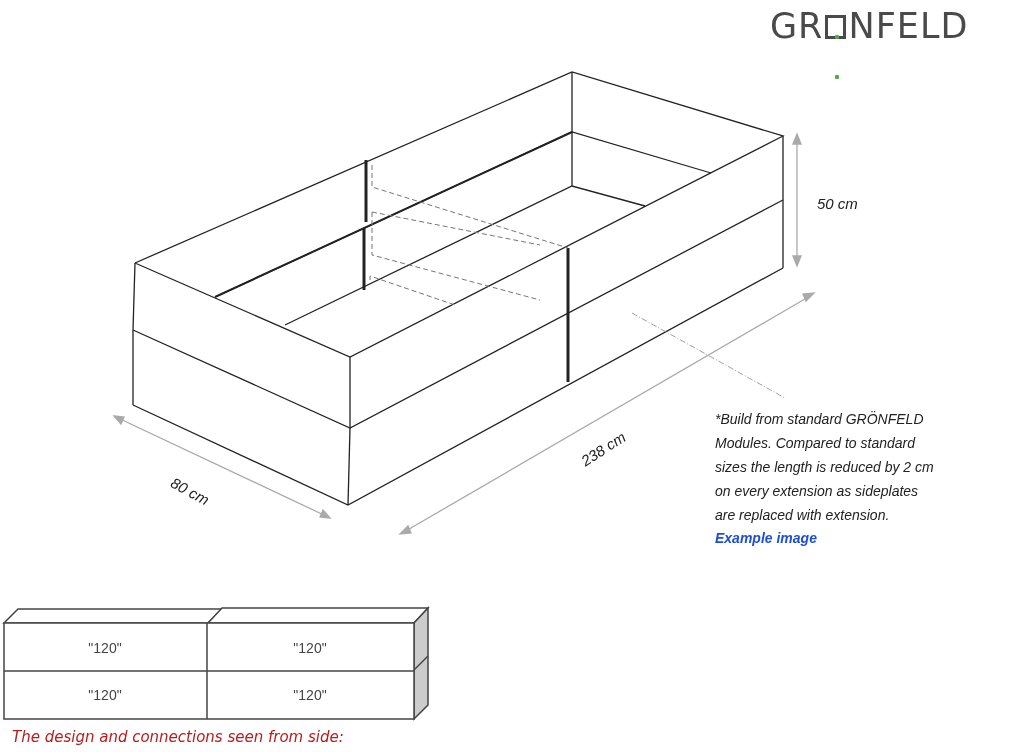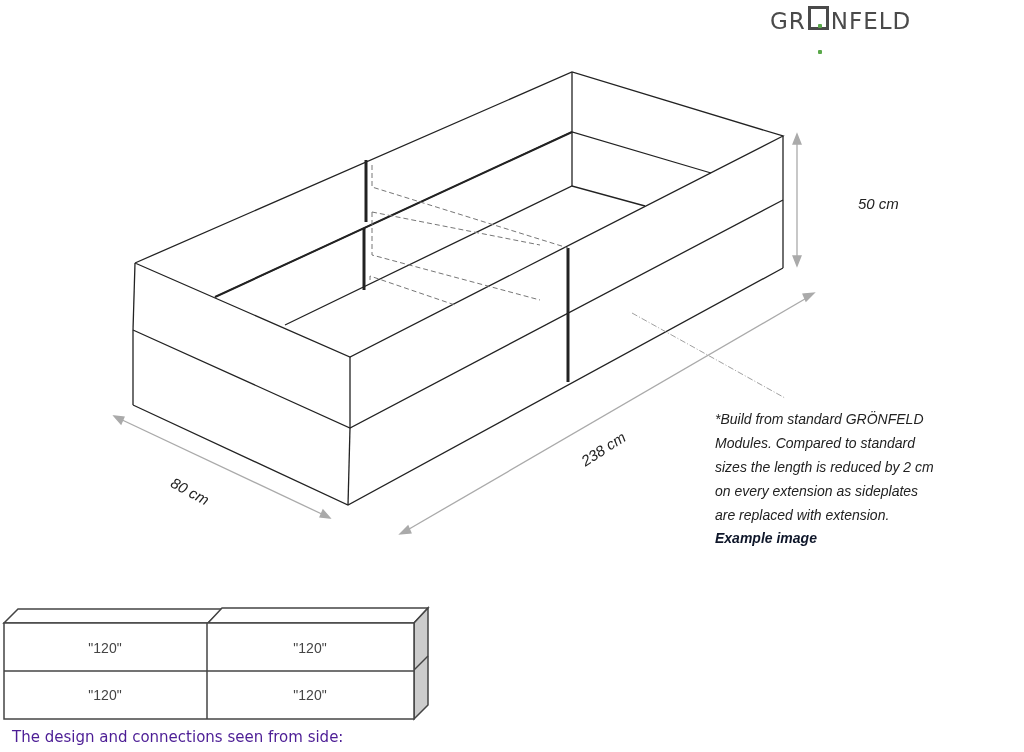--- a/index.html
+++ b/index.html
@@ -1,29 +1,29 @@
 <!DOCTYPE html>
 <html><head>
 <meta charset="utf-8">
 <style>
   html,body{margin:0;padding:0;background:#ffffff;}
   body{width:1024px;height:752px;position:relative;overflow:hidden;font-family:"Liberation Sans",sans-serif;}
-  .logo{position:absolute;left:770px;top:6px;font-family:"DejaVu Sans",sans-serif;font-size:23px;color:#4a4a4a;letter-spacing:1px;font-weight:normal;text-align:center;}
+  .logo{position:absolute;left:770px;top:6px;font-family:"DejaVu Sans",sans-serif;font-size:35px;color:#4a4a4a;letter-spacing:1px;font-weight:normal;text-align:center;}
   .logo .o{position:relative;display:inline-block;}
   .logo .o .box{display:inline-block;width:21px;height:24px;border:3px solid #4a4a4a;vertical-align:-1px;margin:0 2px;box-sizing:border-box;}
   .logo .o .dots{position:absolute;left:8px;top:1px;}
   .logo .o .dot{display:inline-block;width:4px;height:4px;background:#5aa84a;margin-right:5px;border-radius:1px;}
   svg.main{position:absolute;left:0;top:0;}
   .note{position:absolute;left:715px;top:407px;width:220px;font-family:"Liberation Sans",sans-serif;font-style:italic;font-size:14px;line-height:24px;color:#222;}
-  .example{position:absolute;left:715px;top:530px;font-family:"Liberation Sans",sans-serif;font-style:italic;font-weight:bold;font-size:14px;color:#0f172a;}
+  .example{position:absolute;left:715px;top:530px;font-family:"Liberation Sans",sans-serif;font-style:italic;font-weight:bold;font-size:14px;color:#1d4ed8;}
   .dim{position:absolute;font-family:"Liberation Sans",sans-serif;font-style:italic;font-size:15px;color:#222;}
-  .dim-50{left:858px;top:195px;font-style:italic;}
+  .dim-50{left:817px;top:195px;font-style:italic;}
   .dim-80{left:176px;top:474px;transform:rotate(28deg);transform-origin:left top;}
   .dim-238{left:578px;top:455px;transform:rotate(-33deg);transform-origin:left top;}
-  .caption{position:absolute;left:12px;top:728px;font-family:"DejaVu Sans",sans-serif;font-size:15px;color:#4c1d95;}
+  .caption{position:absolute;left:12px;top:728px;font-family:"DejaVu Sans",sans-serif;font-size:15px;color:#b91c1c;font-style:italic;}
   .mod{position:absolute;font-family:"Liberation Sans",sans-serif;font-size:14px;color:#444;text-align:center;width:100px;}
 </style>
 </head>
 <body>
 
 <div class="logo">
   <span>GR</span><span class="o"><span class="box"></span><span class="dots"><span class="dot"></span><span class="dot"></span></span></span><span>NFELD</span>
 </div>
 
 <svg class="main" width="1024" height="752" viewBox="0 0 1024 752">

